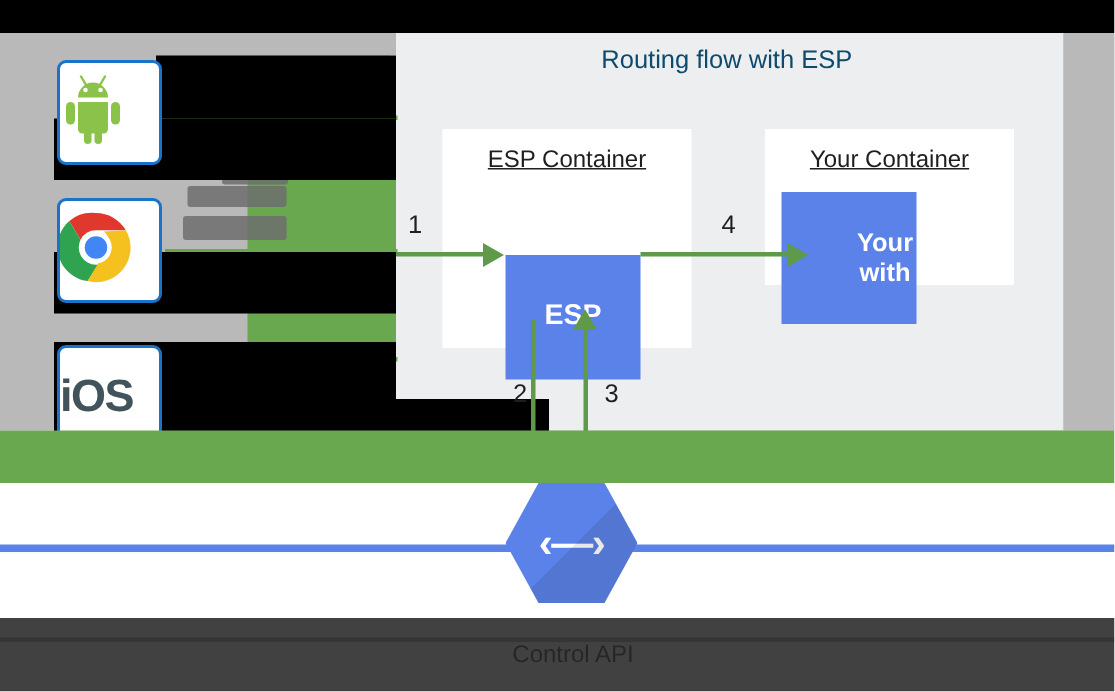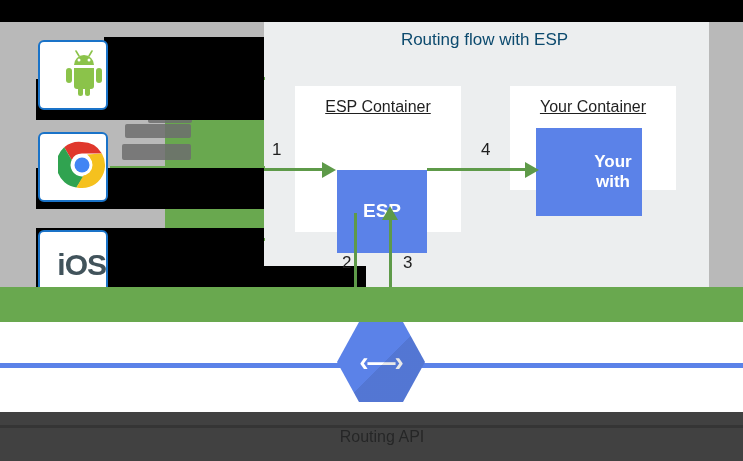--- a/index.html
+++ b/index.html
@@ -49,21 +49,21 @@
   
   .smudge { position:absolute; background:#6d6d6d; border-radius:2px; opacity:.85; }
   #smudge-1 { left:148px; top:117px; width:44px; height:6px; }
   #smudge-2 { left:125px; top:124px; width:66px; height:14px; }
   #smudge-3 { left:122px; top:144px; width:69px; height:16px; }
 
   
   .device-card {
     position:absolute; width:70px; height:70px;
     background:#ffffff; border:2px solid #1a73c8; border-radius:6px;
-    display:flex; align-items:center; justify-content:flex-end;
+    display:flex; align-items:center; justify-content:flex-start;
   }
   #device-android { left:38px; top:40px; }
   #device-chrome  { left:38px; top:132px; }
   #device-ios     { left:38px; top:230px; }
   .ios-text {
     font-size:30px; font-weight:bold; color:#41535b;
     letter-spacing:-1px; font-family:"Liberation Sans", sans-serif;
   }
 
   
@@ -82,21 +82,21 @@
     position:absolute; top:12px; left:0; width:100%;
     text-align:center; font-size:16px; color:#1f1f1f;text-decoration:underline;
   }
 
   .code-box {
     position:absolute; background:#5b82e8;
     display:flex; align-items:center; justify-content:center;
     text-align:center; color:#ffffff; font-weight:bold; line-height:1.18;
   }
   #esp-box  { left:337px; top:130px; width:90px;  height:83px; font-size:19px;margin-top:40px; }
-  #your-box { left:536px; top:128px; width:106px;  height:88px; font-size:17px;padding-left:48px; }
+  #your-box { left:521px; top:128px; width:90px;  height:88px; font-size:17px;padding-left:48px; }
 
   
   .arrow-line  { position:absolute; background:#5e9a49; }
   .arrow-head  { position:absolute; width:0; height:0; }
 
   
   #a1-line { left:264px; top:168px; width:62px; height:3px; }
   #a1-head { left:322px; top:162px;
              border-top:8px solid transparent; border-bottom:8px solid transparent;
              border-left:14px solid #5e9a49; }
@@ -261,21 +261,21 @@
   <div class="band" id="white-lower"></div>
   <div class="band" id="blue-rule"></div>
 
   <div id="hexagon">
     <span id="hexagon-glyph">‹—›</span>
   </div>
   <div id="hexagon-shade"></div>
 
   <div id="service-caption">
     <br>
-    <span>Routing API</span>
+    <span>Control API</span>
   </div>
 
   <div id="bottom-overlay"></div>
   <div id="bottom-overlay-seam"></div>
 
   <div class="blk" id="blk-top"></div>
 
 </div>
 
 </body></html>

